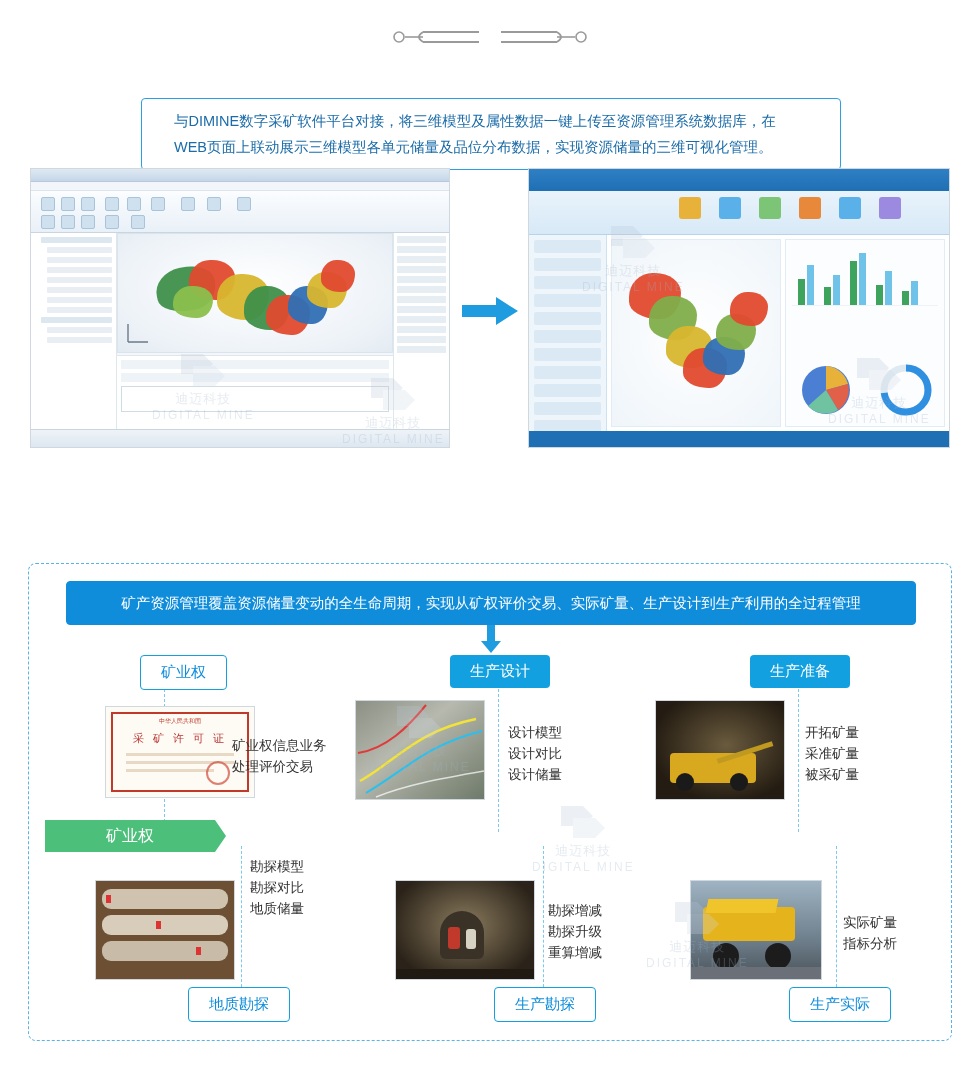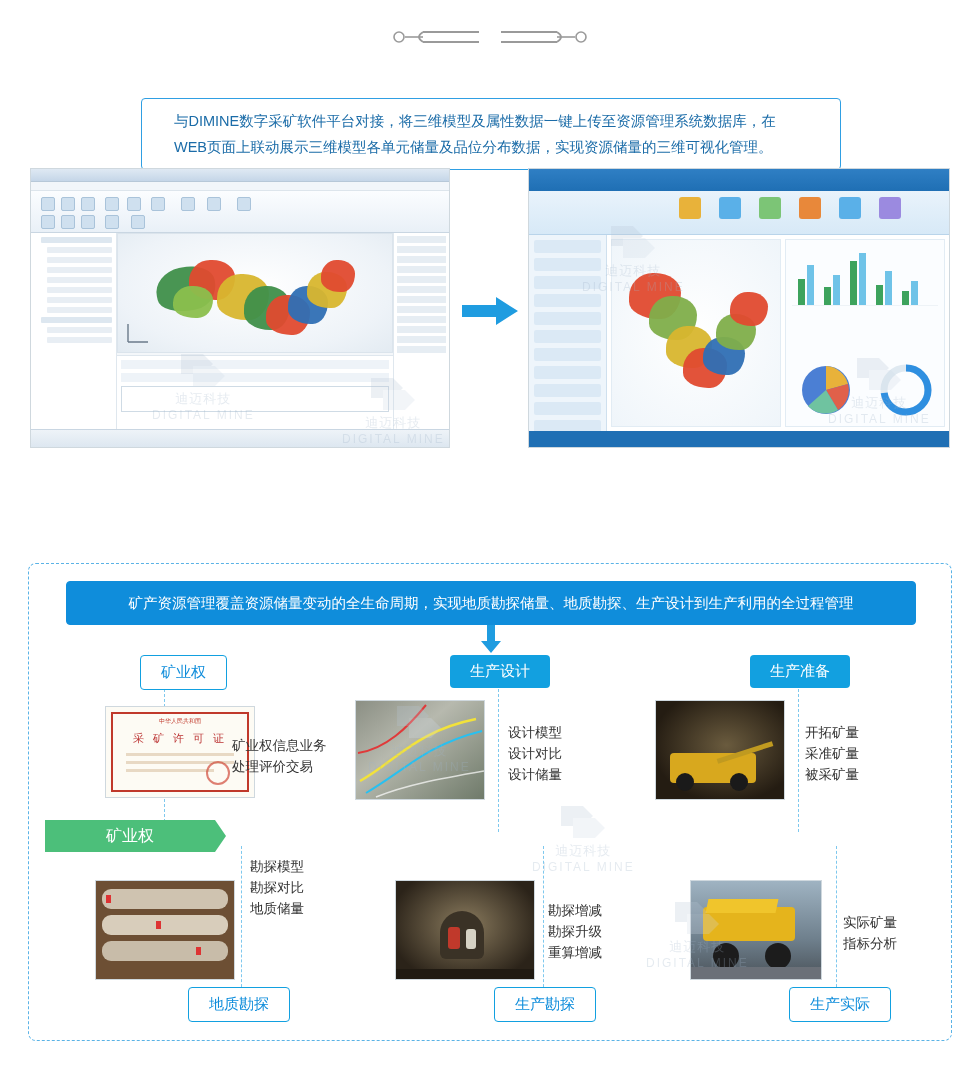--- a/index.html
+++ b/index.html
@@ -376,21 +376,21 @@
           <circle cx="26" cy="30" r="22" fill="none" stroke="#2f8fe0" stroke-width="7" stroke-dasharray="100 200" transform="rotate(-90 26 30)"></circle>
         </svg>
       </div>
     </div>
     <div class="web-foot"></div>
   </div>
 
 
   <div class="panel"></div>
 
-  <div class="callout blue-fill" id="callout-3">矿产资源管理覆盖资源储量变动的全生命周期，实现地质勘探储量、地质勘探、生产设计到生产利用的全过程管理</div>
+  <div class="callout blue-fill" id="callout-3">矿产资源管理覆盖资源储量变动的全生命周期，实现从矿权评价交易、实际矿量、生产设计到生产利用的全过程管理</div>
 
   <div class="down-arrow">
     <svg width="20" height="28" viewBox="0 0 20 28">
       <path d="M6 0 H14 V16 H20 L10 28 L0 16 H6 Z" fill="#1f9ce0"></path>
     </svg>
   </div>
 
   <div class="vline" style="top:684px;left:164px;height:148px;"></div>
   <div class="vline" style="top:684px;left:498px;height:148px;"></div>
   <div class="vline" style="top:684px;left:798px;height:148px;"></div>

